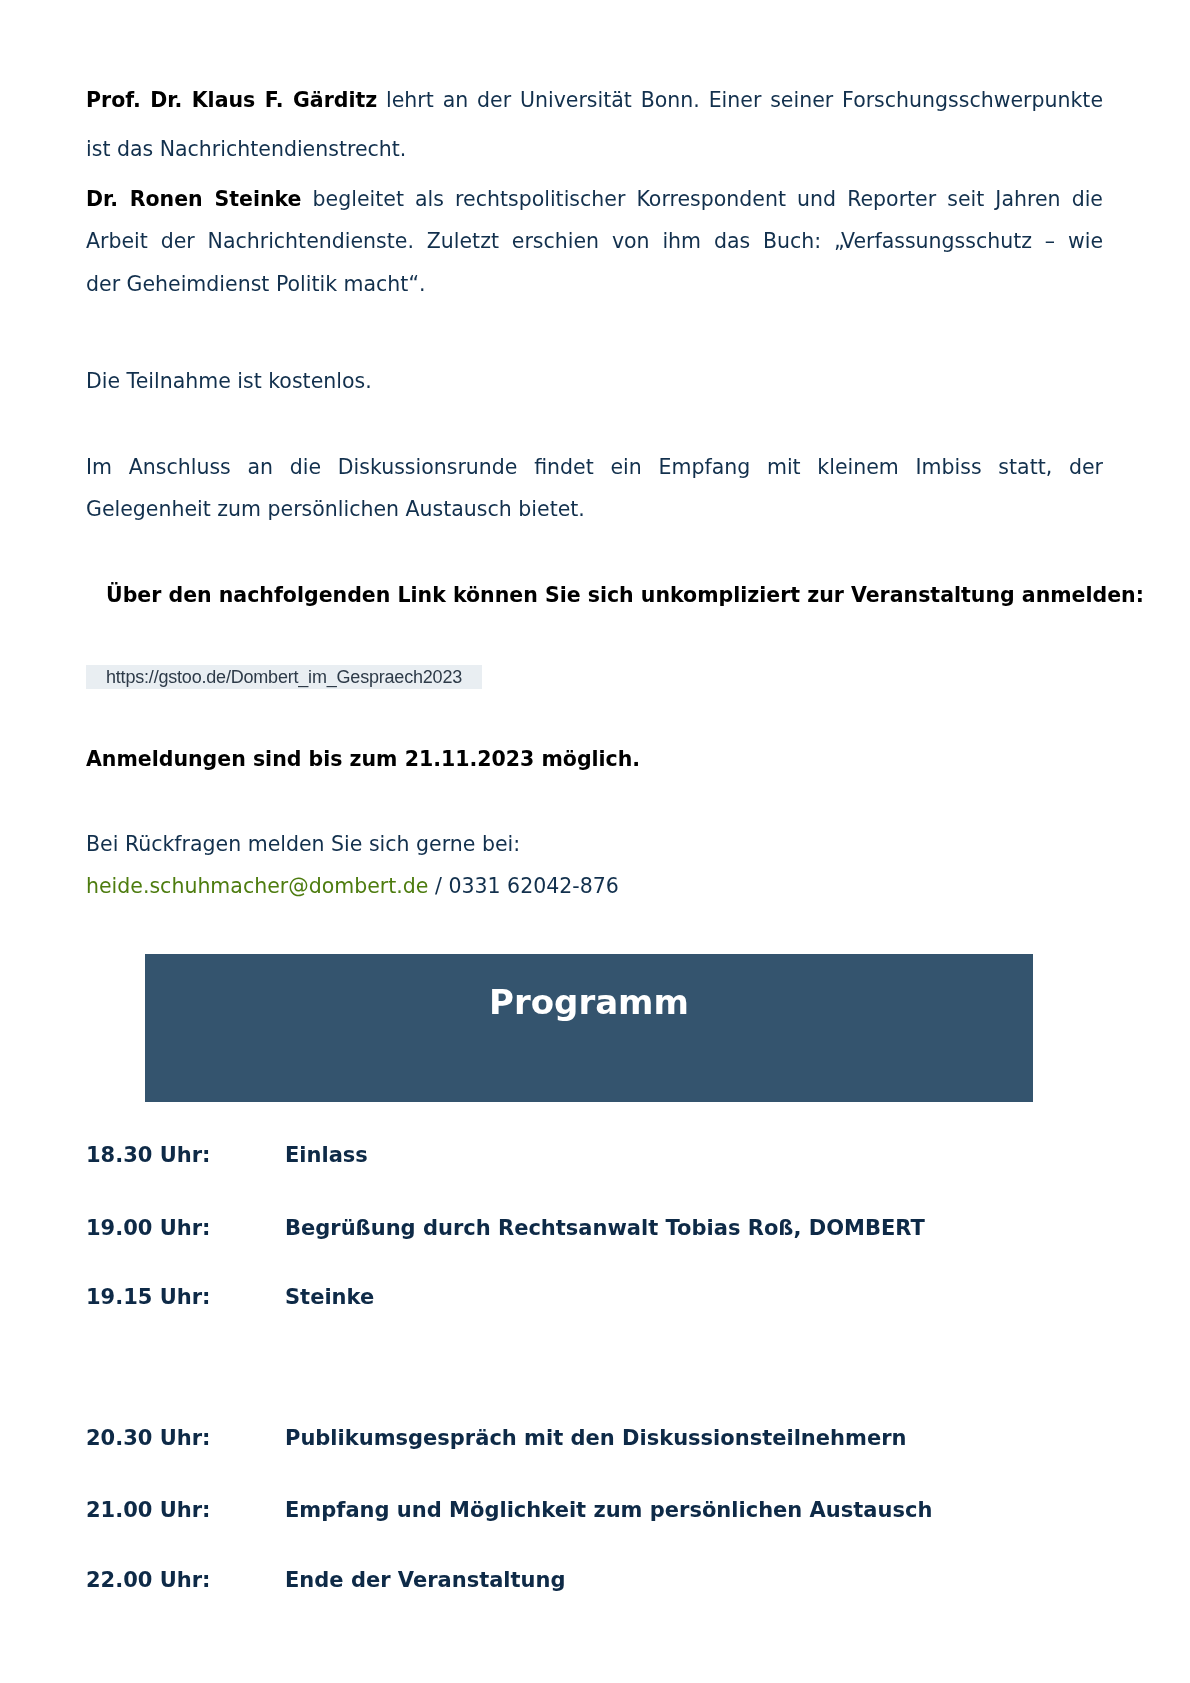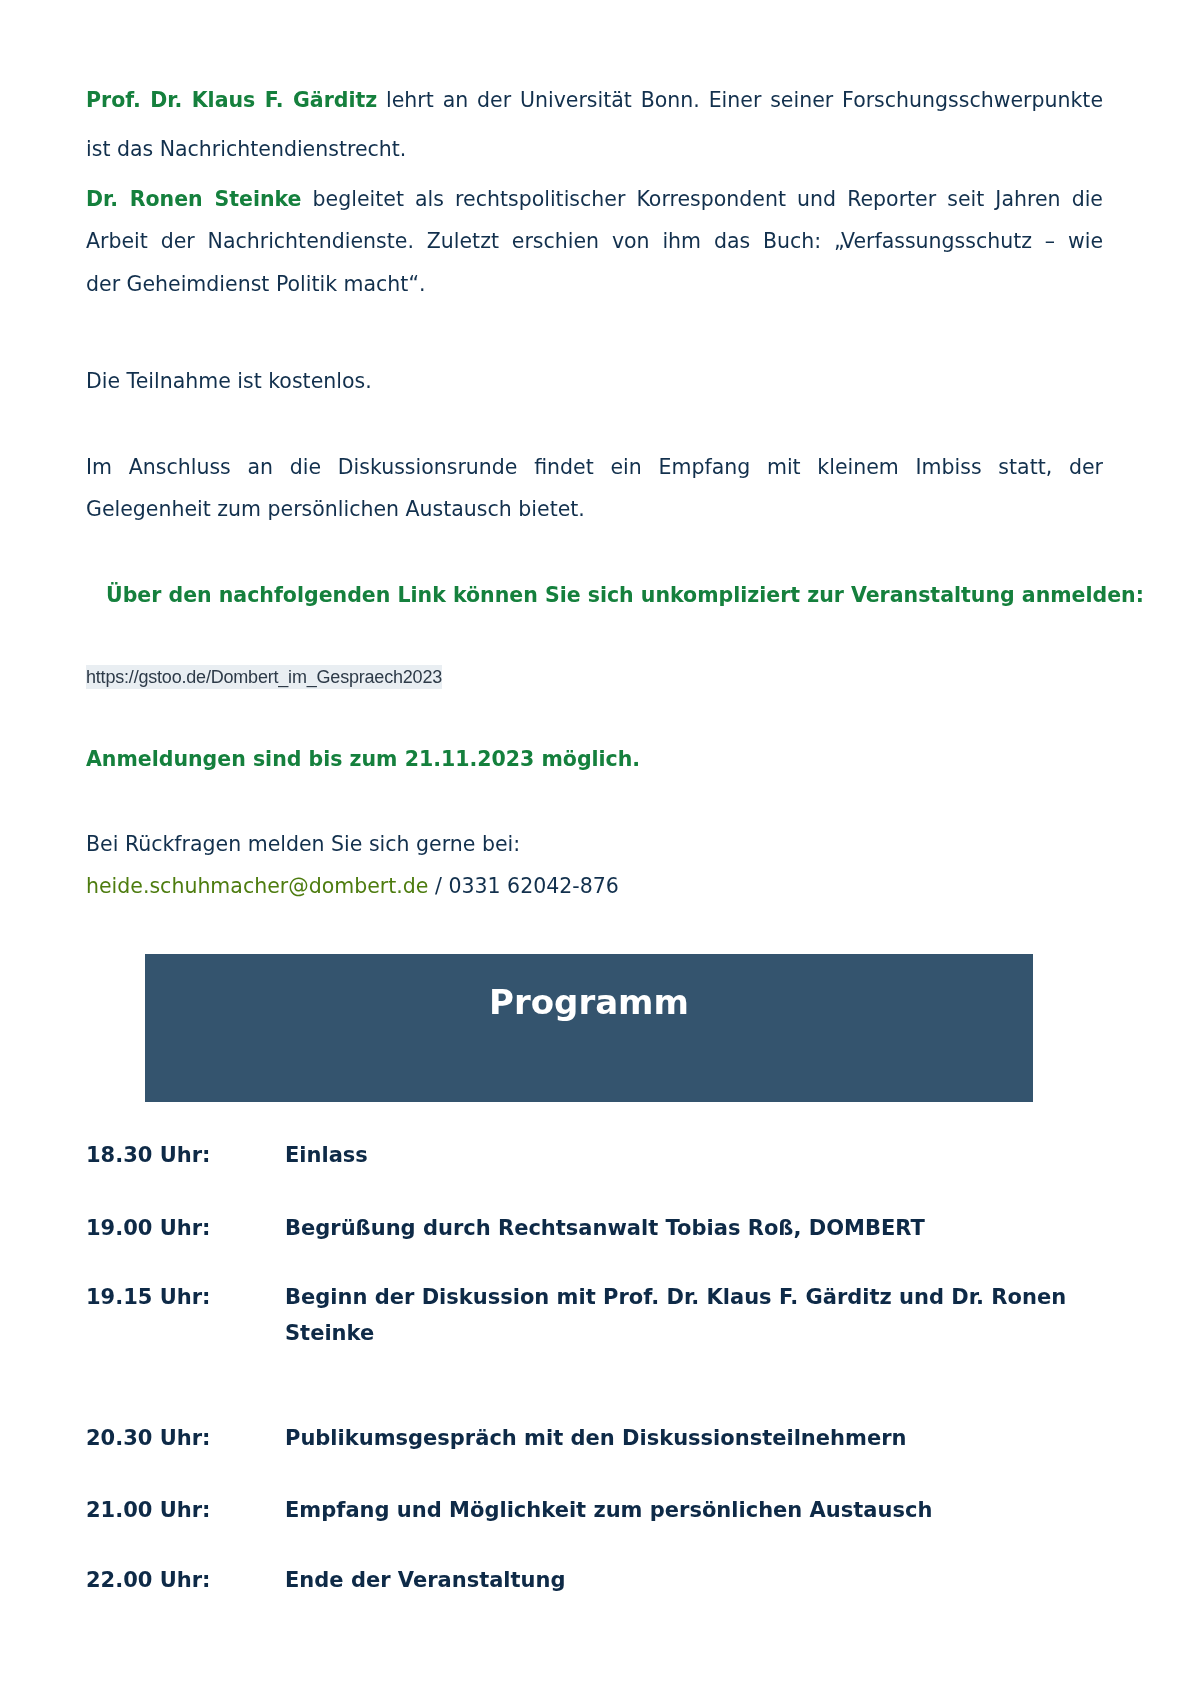--- a/index.html
+++ b/index.html
@@ -4,26 +4,26 @@
   <style>
     html, body { margin: 0; padding: 0; background: #ffffff; }
     body {
       width: 1190px; height: 1683px; position: relative; overflow: hidden;
       font-family: "DejaVu Sans", sans-serif;
       color: #12304d;
     }
     .page { position: absolute; left: 86px; top: 0; width: 1017px; }
     .line { position: absolute; left: 0; width: 1017px; font-size: 20.5px; line-height: 42px; white-space: nowrap; }
     .just { text-align: justify; text-align-last: justify; }
-    .b { font-weight: bold; color: #15803d; }
+    .b { font-weight: bold; color: #000000; }
     .link-box {
       position: absolute; left: 0; display: inline-block;
       background: #e9eef2; color: #2d3a48;
       font-family: "Liberation Sans Narrow", "Liberation Sans", sans-serif;
-      font-size: 18px; line-height: 24px; padding: 0 0; letter-spacing: -0.2px;
+      font-size: 18px; line-height: 24px; padding: 0 20px; letter-spacing: -0.2px;
     }
     .u { }
     .email { color: #4d7c0f; }
     .banner {
       position: absolute; left: 145px; top: 954px; width: 888px; height: 148px;
       background: #34546e;
     }
     .banner-title {
       position: absolute; left: 0; right: 0; top: 28px; text-align: center;
       color: #ffffff; font-weight: bold; font-size: 34px; line-height: 40px;
@@ -72,21 +72,20 @@
   </div>
   <div class="sched-row" style="top:1210px;">
     <div class="sched-time">19.00 Uhr:</div>
     <div class="sched-desc">
       <div>Begrüßung durch Rechtsanwalt Tobias Roß, DOMBERT</div>
     </div>
   </div>
   <div class="sched-row" style="top:1279px;">
     <div class="sched-time">19.15 Uhr:</div>
     <div class="sched-desc">
-      <div>Beginn der Diskussion mit Prof. Dr. Klaus F. Gärditz und Dr. Ronen</div>
       <div>Steinke</div>
     </div>
   </div>
   <div class="sched-row" style="top:1420px;">
     <div class="sched-time">20.30 Uhr:</div>
     <div class="sched-desc">
       <div>Publikumsgespräch mit den Diskussionsteilnehmern</div>
     </div>
   </div>
   <div class="sched-row" style="top:1492px;">

